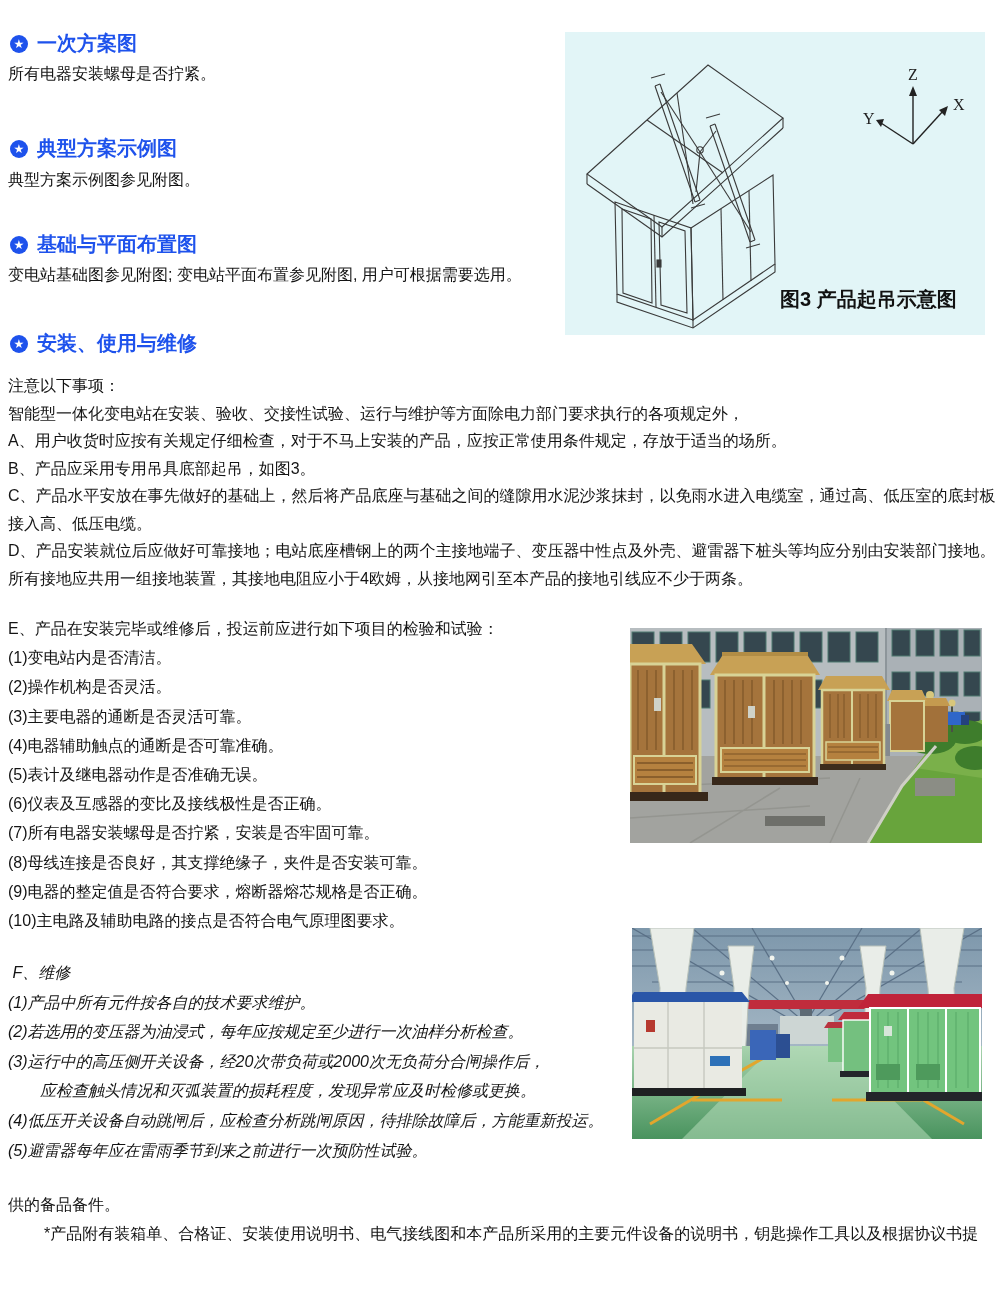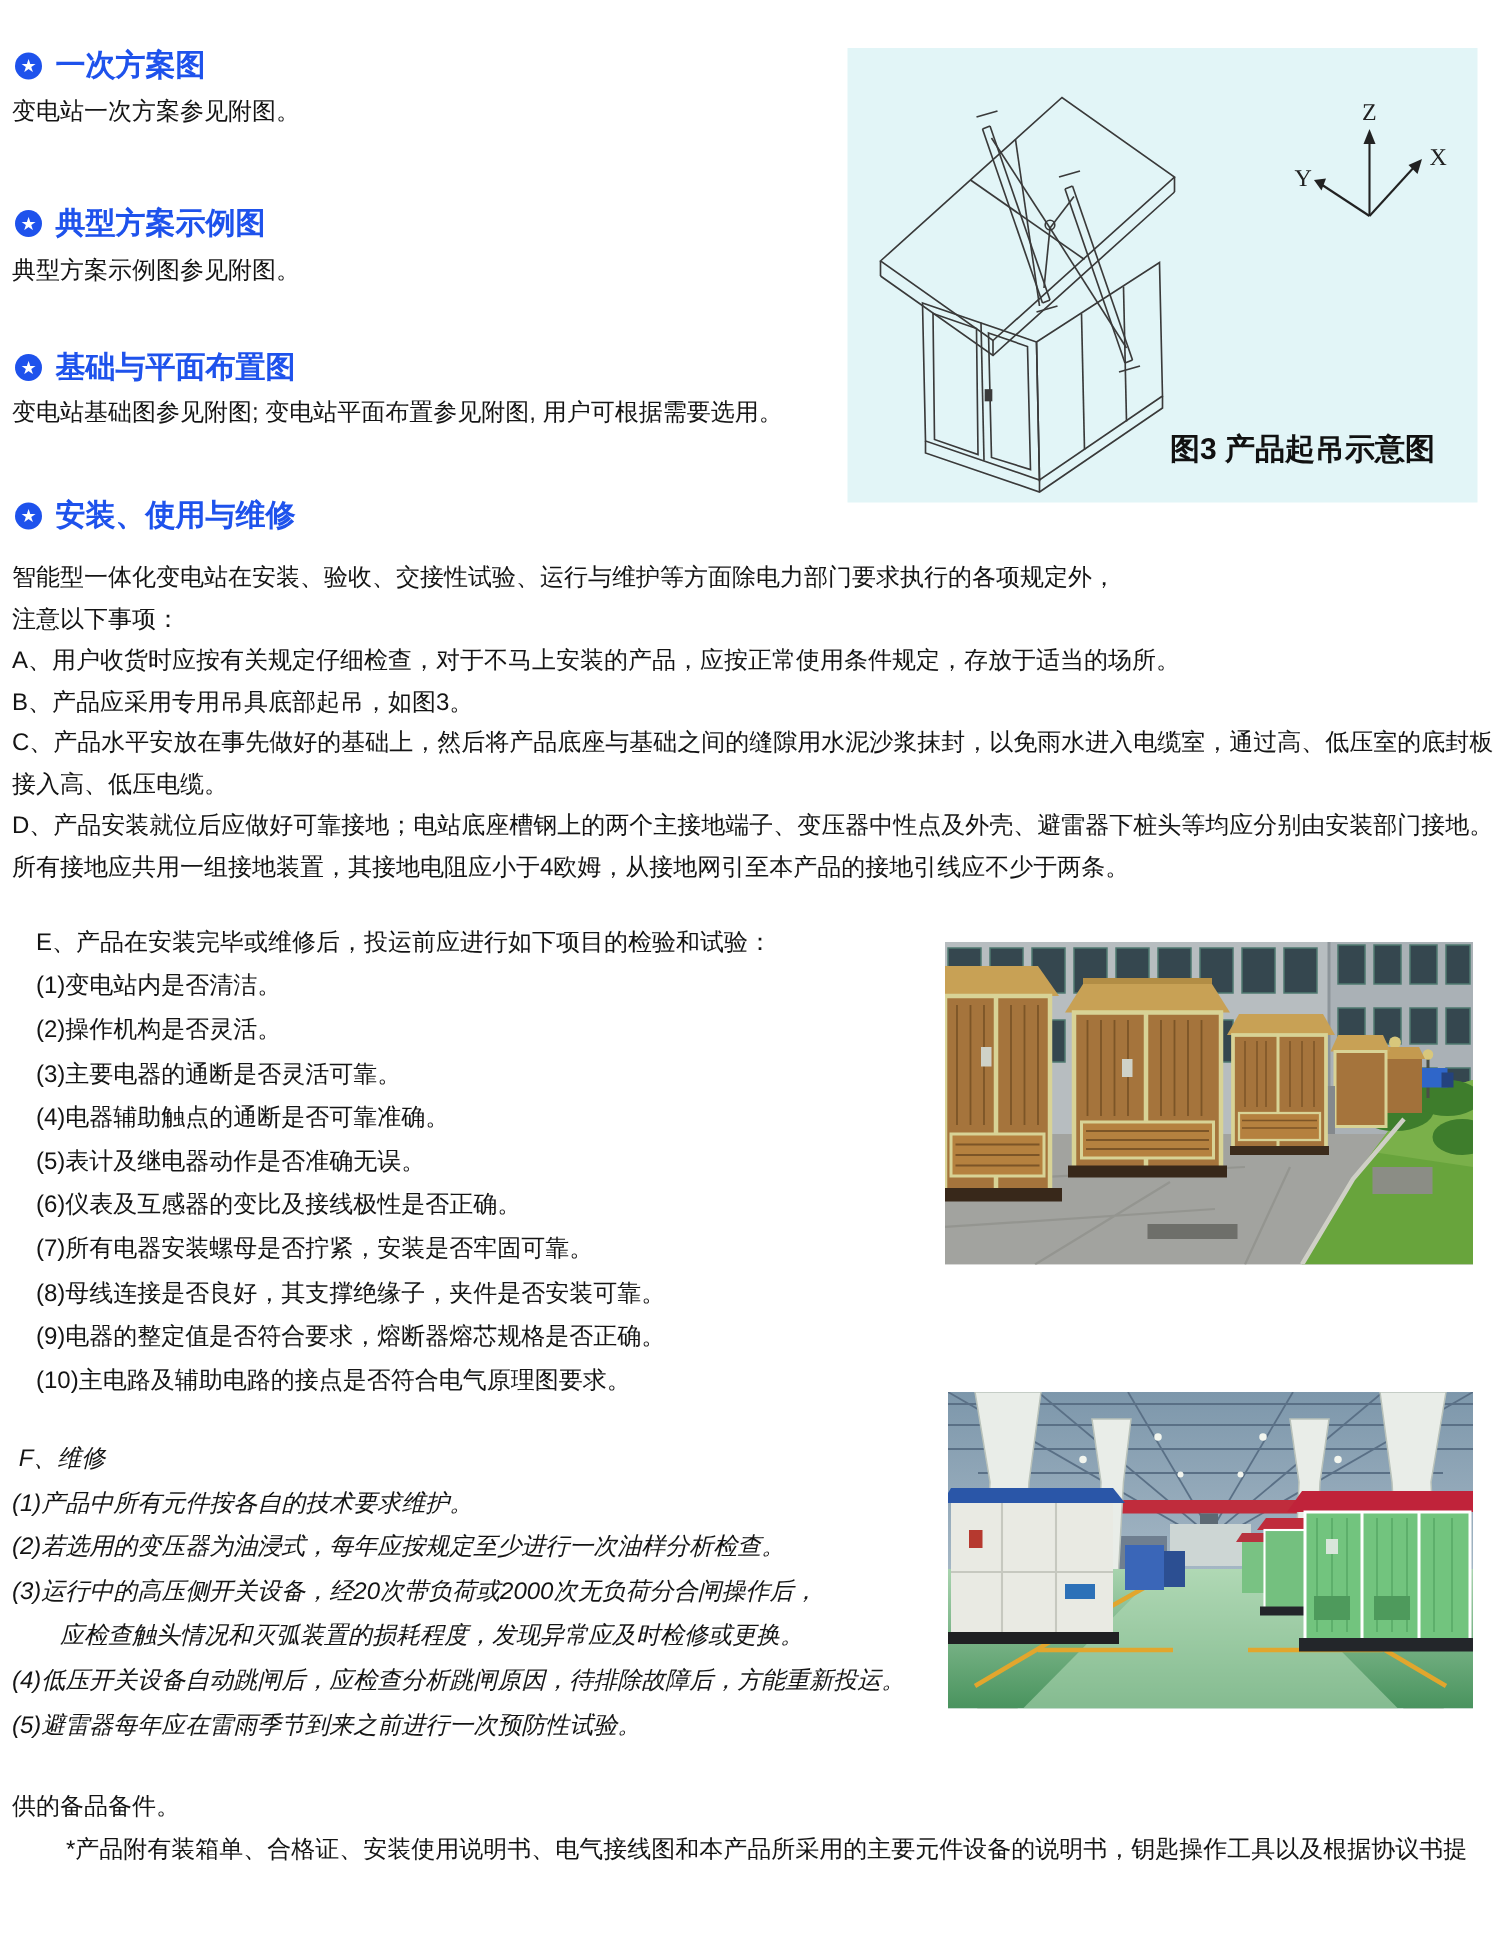--- a/index.html
+++ b/index.html
@@ -11,21 +11,21 @@
             font-size:20px;font-weight:bold;color:#1e52ec;}
   .star-badge{display:inline-flex;width:18px;height:18px;border-radius:50%;
               background:#1e52ec;color:#ffffff;font-size:12px;line-height:18px;
               align-items:center;justify-content:center;flex:0 0 18px;font-weight:normal;}
   .sec-body{position:absolute;left:8px;font-size:16px;white-space:pre;}
 
   
   .textblock{position:absolute;left:8px;}
   .tl{white-space:pre;font-size:16px;}
   .install .tl{line-height:27.5px;}
-  .inspect .tl{line-height:29.2px;margin-left:16px;}
+  .inspect .tl{line-height:29.2px;}
   .maint .tl{line-height:29.6px;font-style:italic;}
   .footer .tl{line-height:28.5px;}
   .footer .indent1{padding-left:36px;}
 
   
   #fig3{position:absolute;left:565px;top:32px;width:420px;height:303px;background:#e2f5f7;}
   #fig3 .caption{position:absolute;left:215px;top:254px;font-size:20px;font-weight:600;color:#111;white-space:pre;}
   .axis-label{font-family:"Liberation Serif","DejaVu Serif",serif;font-size:16px;fill:#222;}
 
   
@@ -33,21 +33,21 @@
 </style>
 </head>
 <body>
 
 <div id="page">
 
   <div class="sec-head" style="top:30px;">
     <span class="star-badge">★</span>
     <span>一次方案图</span>
   </div>
-  <div class="sec-body" style="top:64px;">变电站一次方案参见附图。</div>
+  <div class="sec-body" style="top:64px;">所有电器安装螺母是否拧紧。</div>
 
   <div class="sec-head" style="top:135px;">
     <span class="star-badge">★</span>
     <span>典型方案示例图</span>
   </div>
   <div class="sec-body" style="top:170px;">典型方案示例图参见附图。</div>
 
   <div class="sec-head" style="top:231px;">
     <span class="star-badge">★</span>
     <span>基础与平面布置图</span>
@@ -114,22 +114,22 @@
         <polygon points="311,88 319,87 316,95" stroke="none"></polygon>
       </g>
       <text class="axis-label" x="343" y="48">Z</text>
       <text class="axis-label" x="388" y="78">X</text>
       <text class="axis-label" x="298" y="92">Y</text>
     </svg>
     <div class="caption">图3 产品起吊示意图</div>
   </div>
 
   <div class="textblock install" style="top:372px;width:990px;">
+    <div class="tl">注意以下事项：</div>
     <div class="tl">智能型一体化变电站在安装、验收、交接性试验、运行与维护等方面除电力部门要求执行的各项规定外，</div>
-    <div class="tl">注意以下事项：</div>
     <div class="tl">A、用户收货时应按有关规定仔细检查，对于不马上安装的产品，应按正常使用条件规定，存放于适当的场所。</div>
     <div class="tl">B、产品应采用专用吊具底部起吊，如图3。</div>
     <div class="tl">C、产品水平安放在事先做好的基础上，然后将产品底座与基础之间的缝隙用水泥沙浆抹封，以免雨水进入电缆室，通过高、低压室的底封板</div>
     <div class="tl">接入高、低压电缆。</div>
     <div class="tl">D、产品安装就位后应做好可靠接地；电站底座槽钢上的两个主接地端子、变压器中性点及外壳、避雷器下桩头等均应分别由安装部门接地。</div>
     <div class="tl">所有接地应共用一组接地装置，其接地电阻应小于4欧姆，从接地网引至本产品的接地引线应不少于两条。</div>
   </div>
 
   <div class="textblock inspect" style="top:614px;width:615px;">
     <div class="tl">E、产品在安装完毕或维修后，投运前应进行如下项目的检验和试验：</div>

